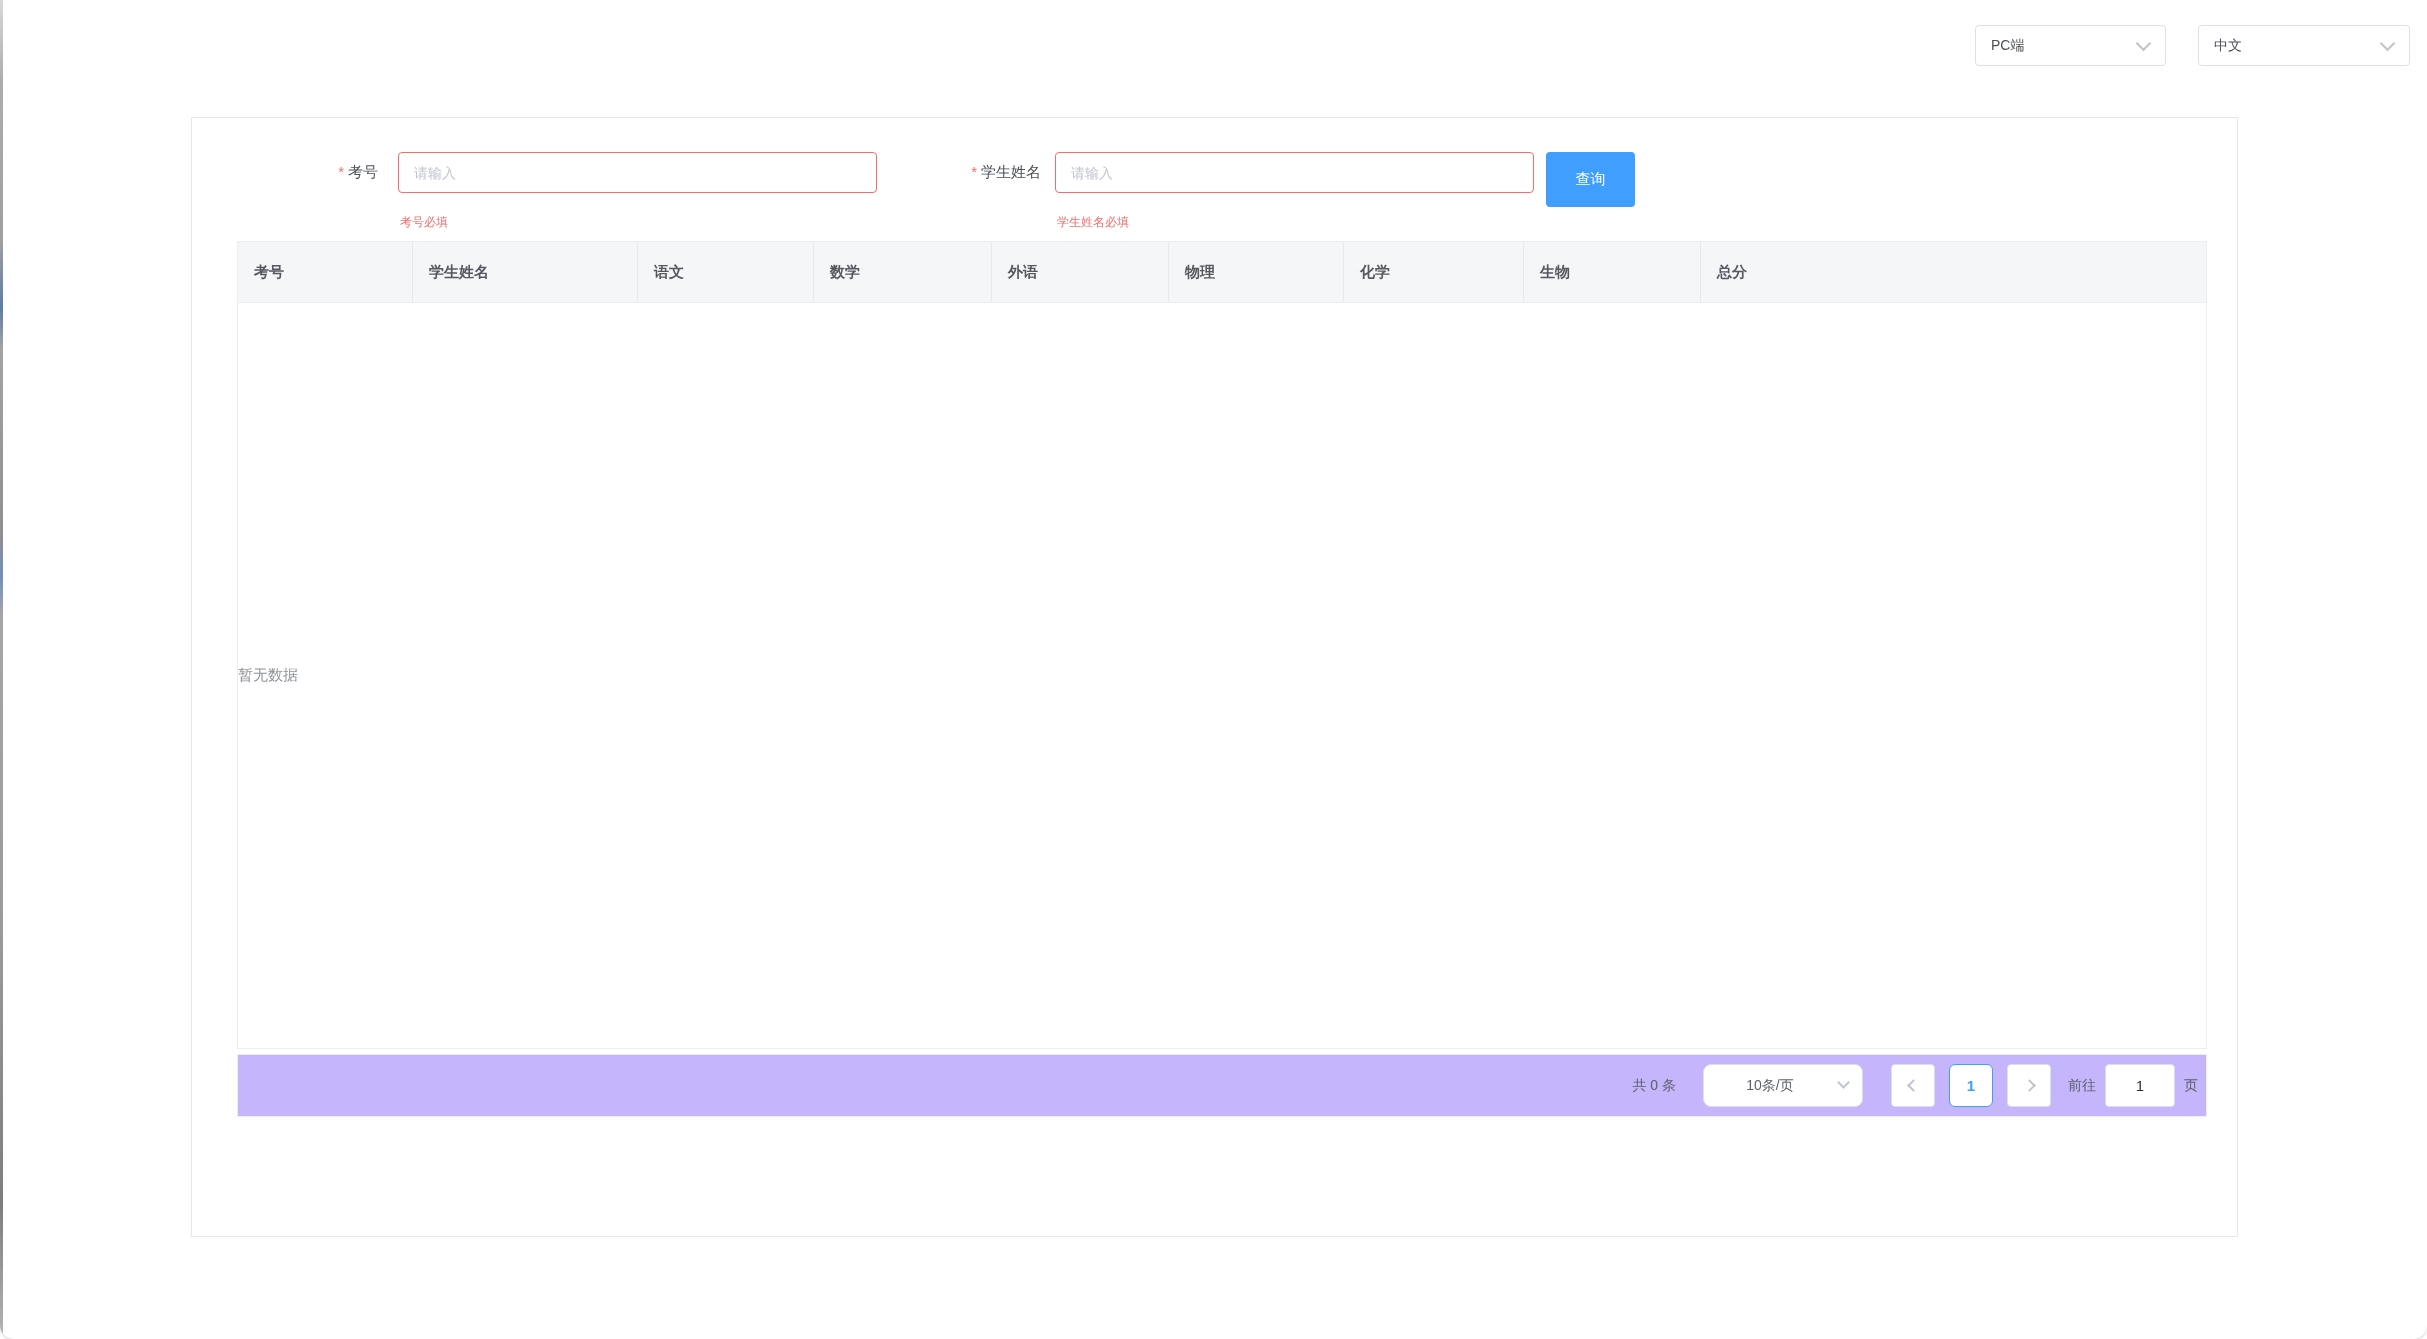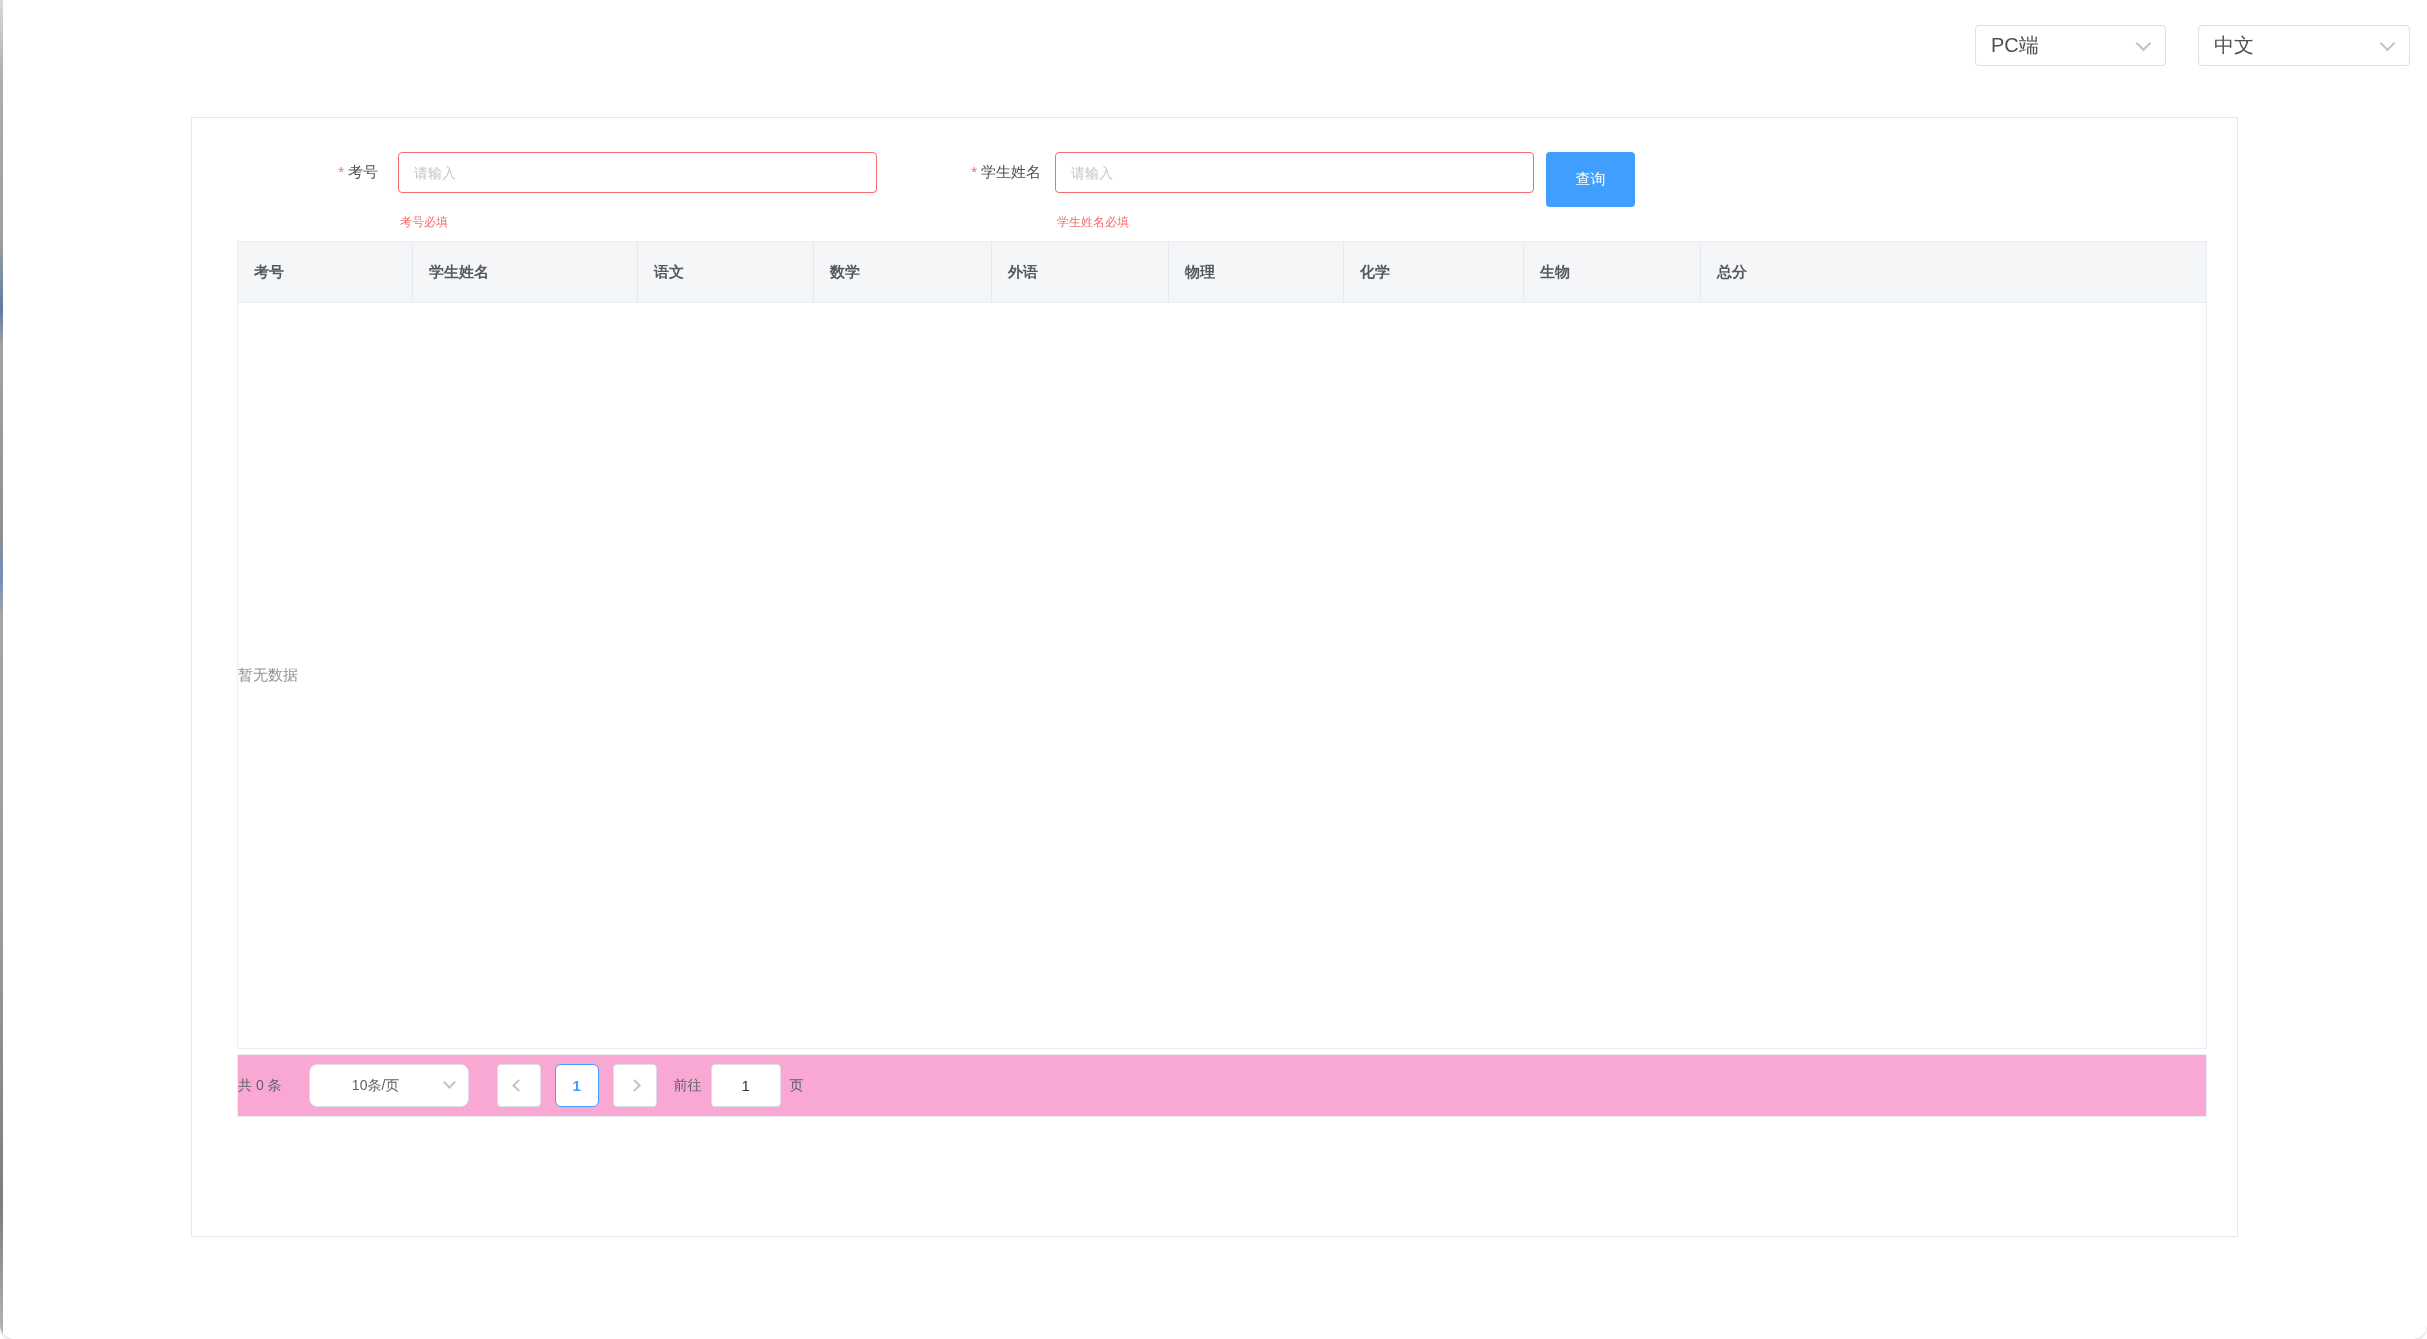--- a/index.html
+++ b/index.html
@@ -13,21 +13,21 @@
   
   .left-sliver { position:absolute; left:0; top:0; width:3px; height:100%; z-index:50;
     background:linear-gradient(180deg,#d9d9d9 0%,#adadad 6%,#9f9f9f 18%,#5d7da3 23%,#a3a3a3 26%,
       #8f8f8f 40%,#6f8fbc 43%,#a6a6a6 46%,#9a9a9a 70%,#7d7d7d 90%,#b5b5b5 100%); }
 
   
   .topbar { position:absolute; left:0; top:0; width:2427px; height:57px; background:#e9e9e9; }
   .page-title { position:absolute; left:22px; top:15px; font-size:21px; color:#262626; }
   .top-select { position:absolute; top:25px; height:41px; background:#fff;
     border:1px solid #dcdfe6; border-radius:4px; display:flex; align-items:center;
-    padding:0 34px 0 15px; font-size:20px; color:#4d5057; cursor:pointer; z-index:20; }
+    padding:0 34px 0 15px; font-size:14px; color:#4d5057; cursor:pointer; z-index:20; }
   .top-select.device { left:1975px; width:191px; }
   .top-select.lang   { left:2198px; width:212px; }
 
   .chev { display:inline-block; border-right:2px solid #bfc4cc; border-bottom:2px solid #bfc4cc; }
   .chev.down  { width:11px; height:11px; transform:rotate(45deg);  margin-top:-5px; }
   .chev.left  { width:9px;  height:9px;  transform:rotate(135deg); }
   .chev.right { width:9px;  height:9px;  transform:rotate(-45deg); }
   .top-select .chev.down { position:absolute; right:16px; top:17px; }
 
   
@@ -62,22 +62,22 @@
         color:#55585f; border-right:1px solid #e6e9ee; }
   .th:last-child { border-right:none; }
   .th.c0{width:175px;} .th.c1{width:225px;} .th.c2{width:176px;} .th.c3{width:178px;}
   .th.c4{width:177px;} .th.c5{width:175px;} .th.c6{width:180px;} .th.c7{width:177px;}
   .th.c8{width:177px;} .th.c9{flex:1;}
   .tbl-body { height:745px; display:flex; align-items:center; }
   .empty-text { font-size:15px; color:#909399; }
 
   
   .pager { position:absolute; left:45px; top:936px; width:1970px; height:63px;
-    border:1px solid #ebeef5; background:#f9a8d4; display:flex; align-items:center;
-    padding-right:18px; font-size:14px; color:#5d6066; }
+    border:1px solid #ebeef5; background:#c4b5fd; display:flex; align-items:center;
+    justify-content:flex-end; padding-right:6px; font-size:14px; color:#5d6066; }
   .pager .total { margin-right:27px; }
   .size-select { position:relative; width:160px; height:43px; border:1px solid #dcdfe6;
     border-radius:8px; display:flex; align-items:center; justify-content:center;
     padding-right:26px; cursor:pointer; color:#5d6066; background:#fff; }
   .size-select .chev.down { position:absolute; right:14px; top:18px; width:9px; height:9px; }
   .pg-btn { width:44px; height:43px; border:1px solid #dcdfe6; border-radius:4px;
     background:#fff; display:flex; align-items:center; justify-content:center;
     cursor:pointer; }
   .pg-btn.prev { margin-left:28px; }
   .pg-btn.next { margin-left:14px; }

